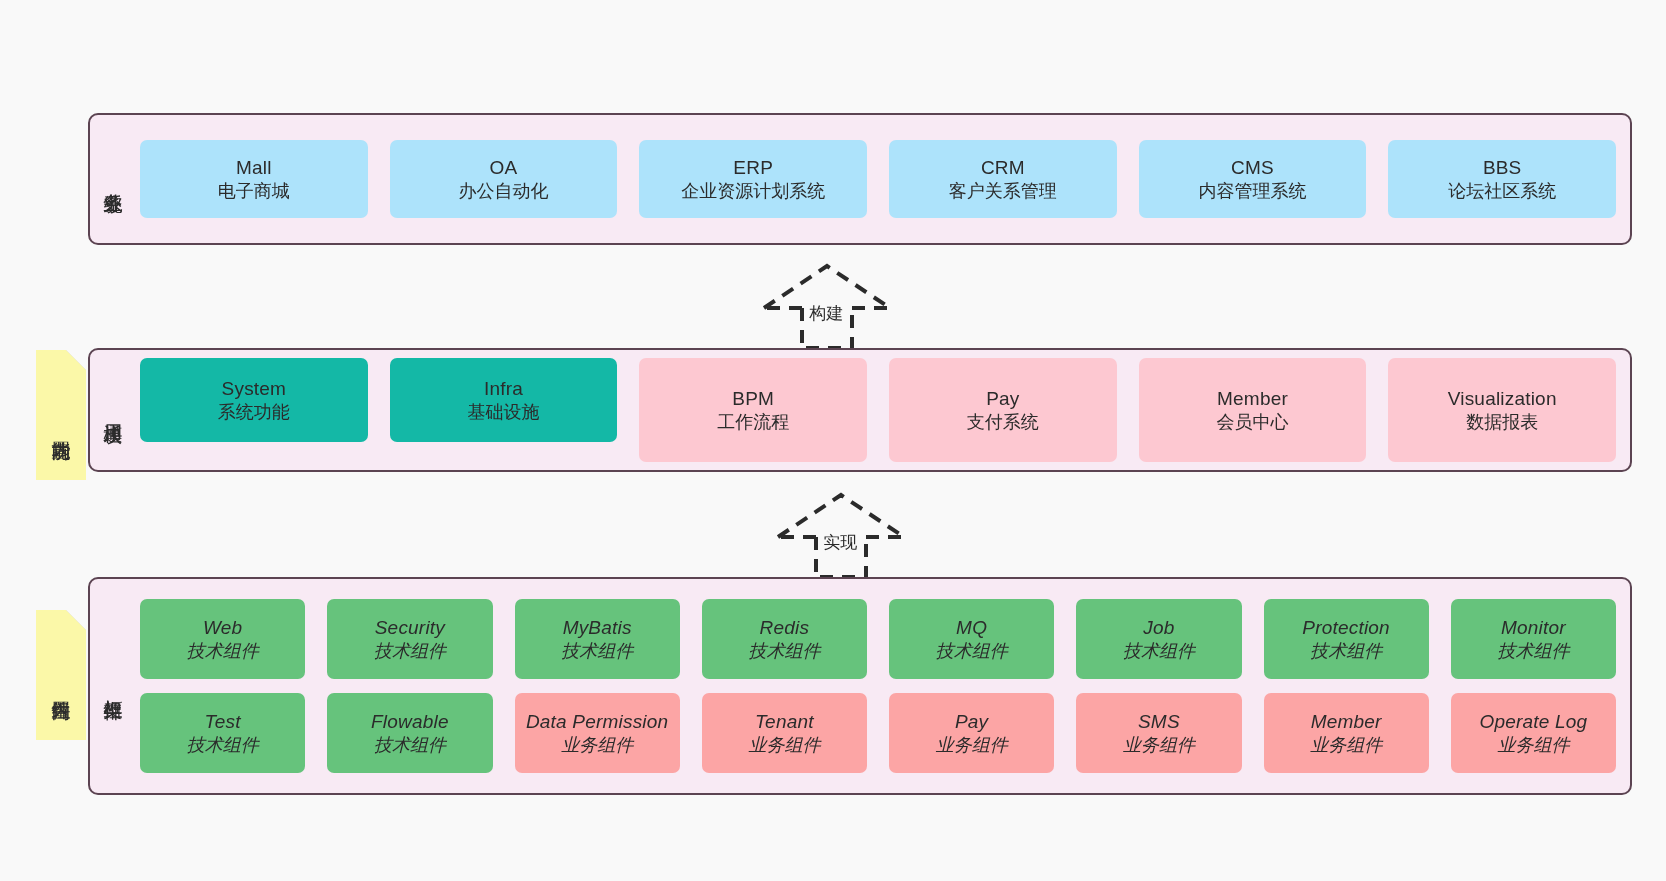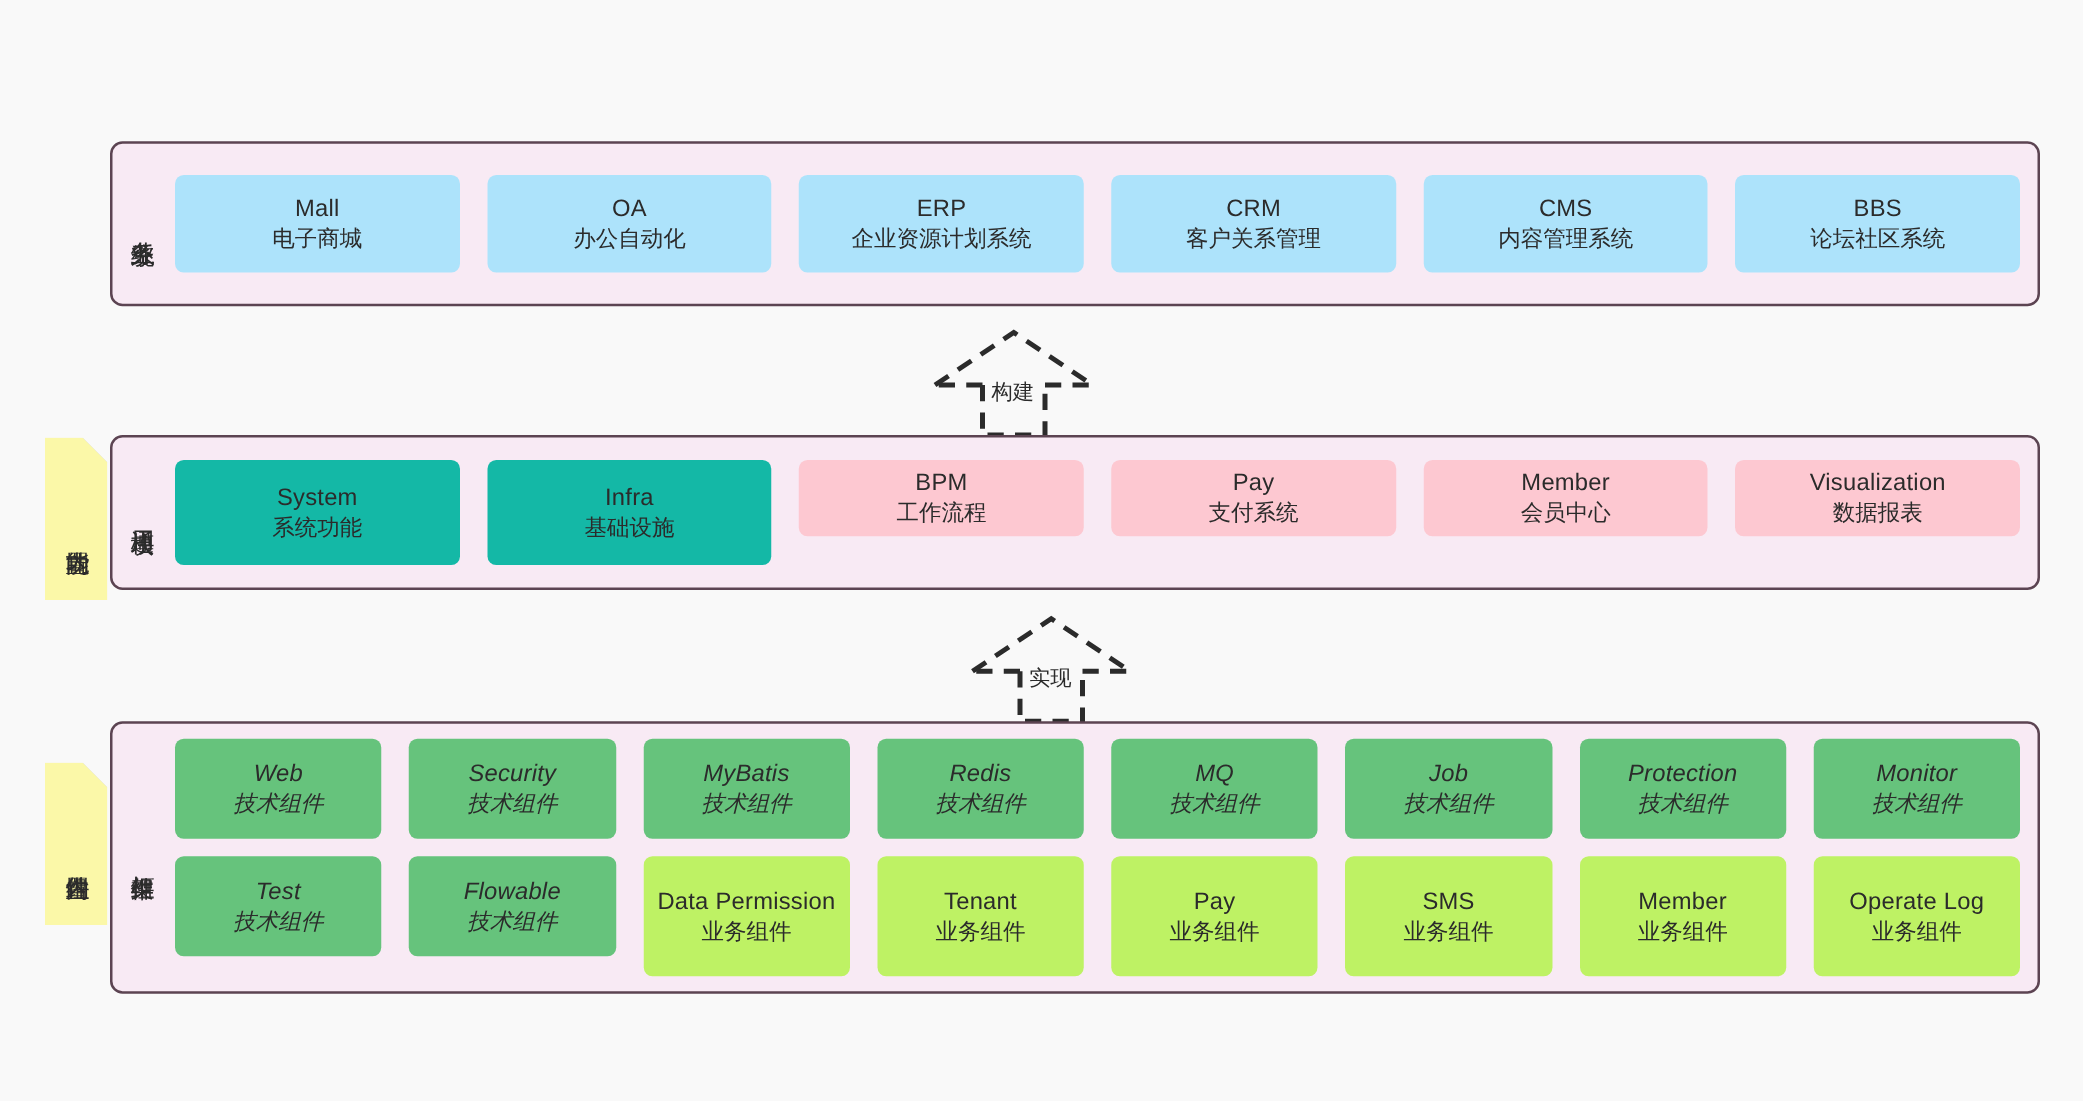--- a/index.html
+++ b/index.html
@@ -79,23 +79,23 @@
   .card .en {
     font-size: 19px;
     letter-spacing: .2px;
   }
   .card .cn {
     font-size: 18px;
   }
 
   .card.blue  { background: #ade3fb; height: 78px; }
   .card.red   { background: #14b8a6; height: 84px; }
-  .card.pink  { background: #fdc8d1; height: 61px; }
+  .card.pink  { background: #fdc8d1; height: 104px; }
   .card.green { background: #66c37c; height: 80px; font-style: italic; }
-  .card.mint  { background: #bef264; height: 96px; }
+  .card.mint  { background: #fca5a5; height: 80px; font-style: italic; }
 
   
   .note {
     position: absolute;
     background: #fbf8a8;
     width: 50px;
     box-sizing: border-box;
     display: flex;
     align-items: center;
     justify-content: center;
@@ -167,21 +167,21 @@
           <span class="cn">内容管理系统</span>
         </div>
         <div class="card blue">
           <span class="en">BBS</span>
           <span class="cn">论坛社区系统</span>
         </div>
       </div>
     </div>
   </div>
 
-  <div class="connector" style="left:736px; top:258px;">
+  <div class="connector" style="left:752px; top:258px;">
     <svg width="150" height="92" viewBox="0 0 150 92">
       <path d="M 12 50 L 75 8 L 138 50" fill="none" stroke="#2b2b2b" stroke-width="4" stroke-dasharray="13 9" stroke-linecap="butt"></path>
       <path d="M 50 50 L 12 50" fill="none" stroke="#2b2b2b" stroke-width="4" stroke-dasharray="13 9"></path>
       <path d="M 100 50 L 138 50" fill="none" stroke="#2b2b2b" stroke-width="4" stroke-dasharray="13 9"></path>
       <path d="M 50 50 L 50 90 L 100 90 L 100 50" fill="none" stroke="#2b2b2b" stroke-width="4" stroke-dasharray="13 9"></path>
     </svg>
     <span class="clabel">构建</span>
   </div>
 
   <div class="note" style="left:36px; top:350px; height:130px;">

